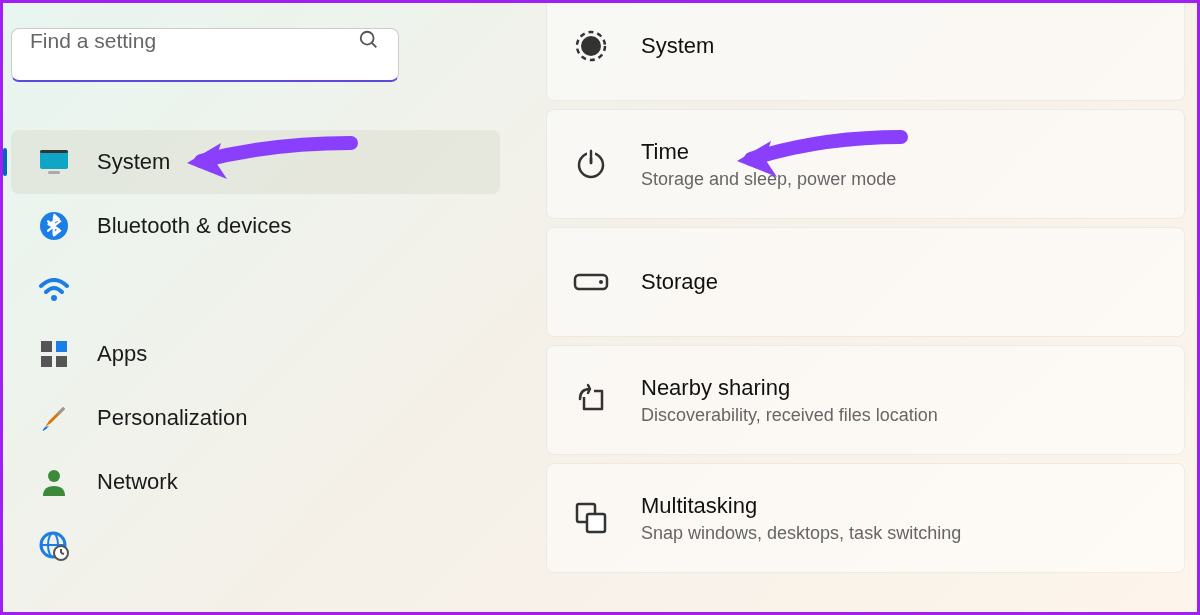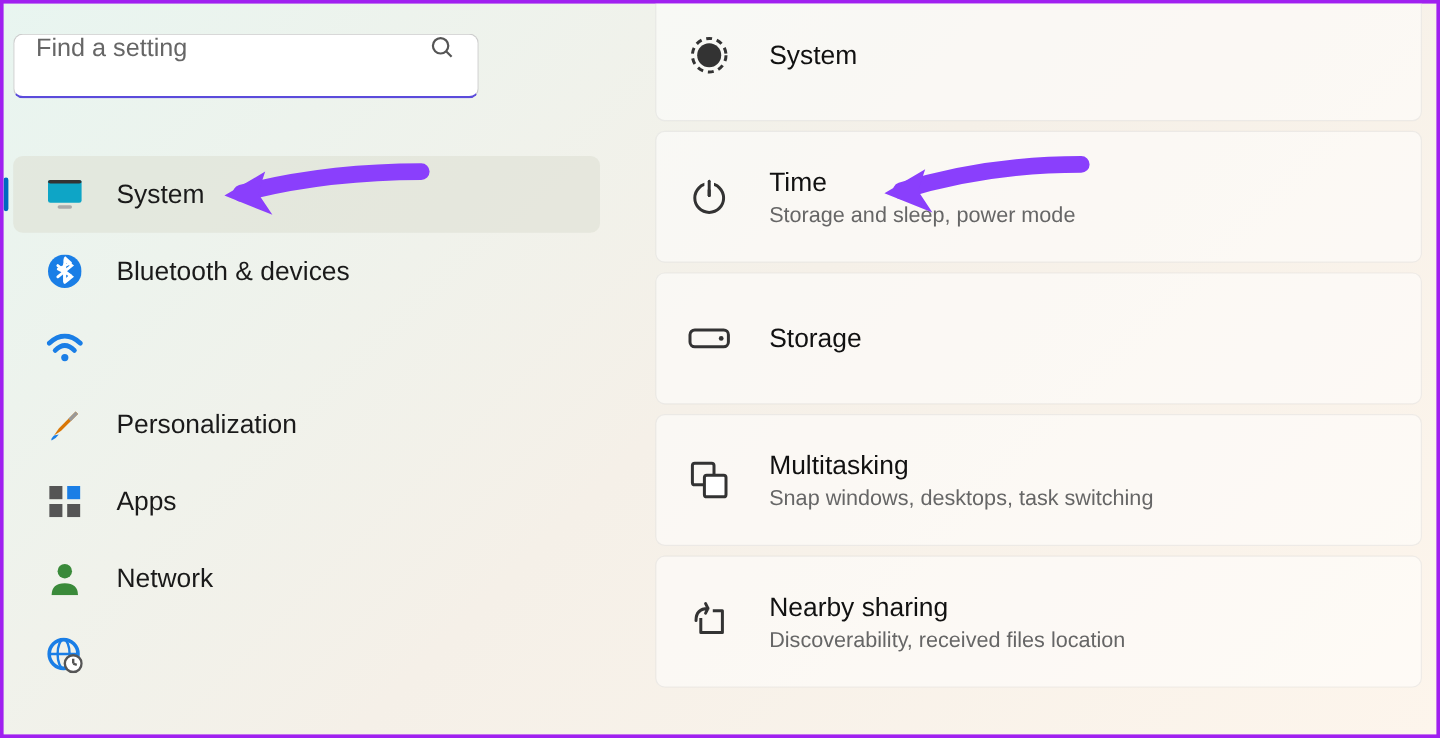--- a/index.html
+++ b/index.html
@@ -145,38 +145,38 @@
       <span class="nav-icon">
         <svg width="30" height="24" viewBox="0 0 30 24">
             <path d="M2 8 Q15 -4 28 8" fill="none" stroke="#1a7ee6" stroke-width="4" stroke-linecap="round"></path>
             <path d="M7 14 Q15 6 23 14" fill="none" stroke="#1a7ee6" stroke-width="4" stroke-linecap="round"></path>
             <circle cx="15" cy="20" r="3" fill="#1a7ee6"></circle>
           </svg>
       </span>
     </div>
     <div class="nav-item">
       <span class="nav-icon">
-        <svg width="30" height="30" viewBox="0 0 30 30">
-            <path d="M24 4 L10 18 L6 24 L12 20 L26 6 Z" fill="#d97706"></path>
-            <path d="M24 4 L26 6 L20 12 L18 10 Z" fill="#999"></path>
-            <path d="M6 24 Q3 27 4 28 Q8 26 10 23" fill="#1a7ee6"></path>
-          </svg>
-      </span>
-      <span class="nav-label">Personalization</span>
-    </div>
-    <div class="nav-item">
-      <span class="nav-icon">
         <svg width="26" height="26" viewBox="0 0 26 26">
             <rect x="0" y="0" width="11" height="11" fill="#555"></rect>
             <rect x="15" y="0" width="11" height="11" fill="#1a7ee6"></rect>
             <rect x="0" y="15" width="11" height="11" fill="#555"></rect>
             <rect x="15" y="15" width="11" height="11" fill="#555"></rect>
           </svg>
       </span>
       <span class="nav-label">Apps</span>
+    </div>
+    <div class="nav-item">
+      <span class="nav-icon">
+        <svg width="30" height="30" viewBox="0 0 30 30">
+            <path d="M24 4 L10 18 L6 24 L12 20 L26 6 Z" fill="#d97706"></path>
+            <path d="M24 4 L26 6 L20 12 L18 10 Z" fill="#999"></path>
+            <path d="M6 24 Q3 27 4 28 Q8 26 10 23" fill="#1a7ee6"></path>
+          </svg>
+      </span>
+      <span class="nav-label">Personalization</span>
     </div>
     <div class="nav-item">
       <span class="nav-icon">
         <svg width="26" height="28" viewBox="0 0 26 28">
             <circle cx="13" cy="8" r="6" fill="#3a8a3a"></circle>
             <path d="M2 28 Q2 18 13 18 Q24 18 24 28 Z" fill="#3a8a3a"></path>
           </svg>
       </span>
       <span class="nav-label">Network</span>
     </div>
@@ -228,39 +228,39 @@
           <circle cx="28" cy="11" r="2" fill="#333"></circle>
         </svg>
     </span>
     <div>
       <div class="card-title">Storage</div>
     </div>
   </div>
   <div class="card">
     <span class="card-icon">
       <svg width="34" height="34" viewBox="0 0 34 34">
+          <path d="M6 16 Q6 6 16 6 L14 2 M16 6 L14 10" fill="none" stroke="#333" stroke-width="2.5" stroke-linecap="round" stroke-linejoin="round"></path>
+          <path d="M10 14 v12 h18 v-18 h-8" fill="none" stroke="#333" stroke-width="2.5" stroke-linejoin="round"></path>
+        </svg>
+    </span>
+    <div>
+      <div class="card-title">Nearby sharing</div>
+      <div class="card-sub">Discoverability, received files location</div>
+    </div>
+  </div>
+  <div class="card">
+    <span class="card-icon">
+      <svg width="34" height="34" viewBox="0 0 34 34">
           <rect x="3" y="3" width="18" height="18" rx="2" fill="none" stroke="#333" stroke-width="2.5"></rect>
           <rect x="13" y="13" width="18" height="18" rx="2" fill="#fff" stroke="#333" stroke-width="2.5"></rect>
         </svg>
     </span>
     <div>
       <div class="card-title">Multitasking</div>
       <div class="card-sub">Snap windows, desktops, task switching</div>
-    </div>
-  </div>
-  <div class="card">
-    <span class="card-icon">
-      <svg width="34" height="34" viewBox="0 0 34 34">
-          <path d="M6 16 Q6 6 16 6 L14 2 M16 6 L14 10" fill="none" stroke="#333" stroke-width="2.5" stroke-linecap="round" stroke-linejoin="round"></path>
-          <path d="M10 14 v12 h18 v-18 h-8" fill="none" stroke="#333" stroke-width="2.5" stroke-linejoin="round"></path>
-        </svg>
-    </span>
-    <div>
-      <div class="card-title">Nearby sharing</div>
-      <div class="card-sub">Discoverability, received files location</div>
     </div>
   </div>
 </div>
 
 <div class="arrow" style="left:178px; top:130px;">
   <svg width="180" height="60" viewBox="0 0 180 60">
       <path d="M170 10 Q90 10 20 28" fill="none" stroke="#8a3ffc" stroke-width="14" stroke-linecap="round"></path>
       <path d="M6 30 L40 10 L34 28 L46 46 Z" fill="#8a3ffc"></path>
     </svg>
 </div>

